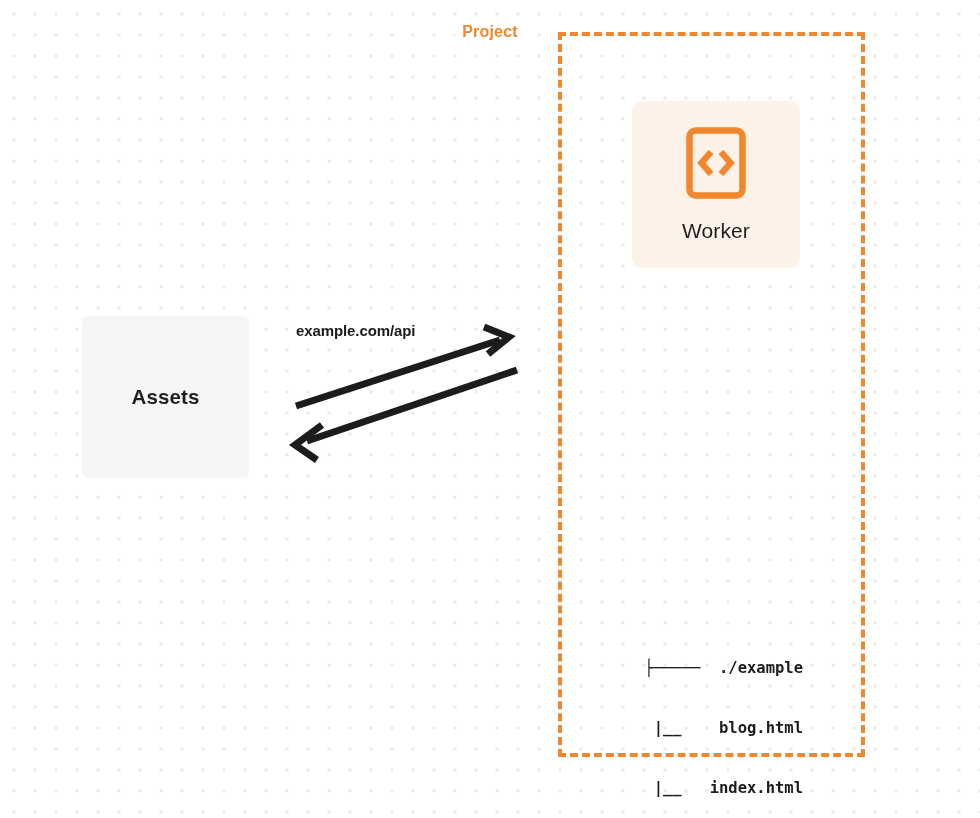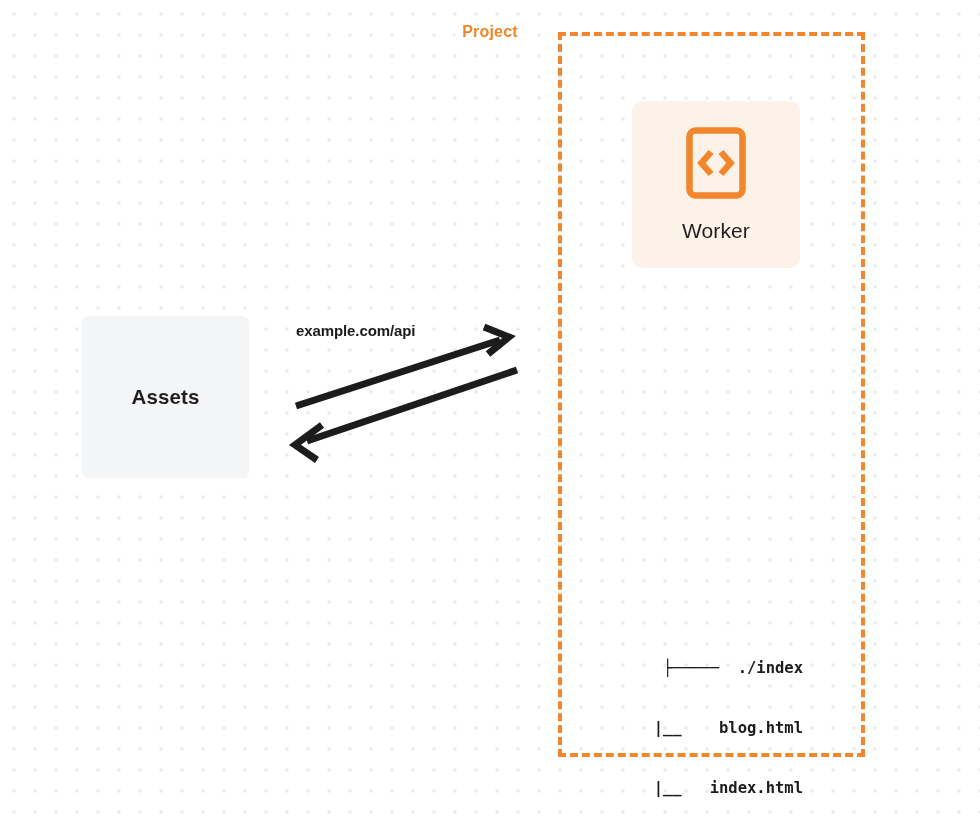--- a/index.html
+++ b/index.html
@@ -179,19 +179,19 @@
         <rect x="3.5" y="3.5" width="53" height="65" rx="6" ry="6" fill="none" stroke="#f2862c" stroke-width="6.5"></rect>
         <polyline points="25,25 15.5,36 25,47" fill="none" stroke="#f2862c" stroke-width="6.5" stroke-linecap="butt" stroke-linejoin="miter"></polyline>
         <polyline points="35,25 44.5,36 35,47" fill="none" stroke="#f2862c" stroke-width="6.5" stroke-linecap="butt" stroke-linejoin="miter"></polyline>
       </svg>
     </span>
     <span class="card-label">Worker</span>
   </div>
 
 
   <div id="file-tree">
-    <span class="tree-line">├─────  ./index</span>
+    <span class="tree-line">├─────  ./example</span>
     <span class="tree-line">    |__    blog.html</span>
     <span class="tree-line">    |__   index.html</span>
     
   </div>
 
 </div>
 
 </body></html>

